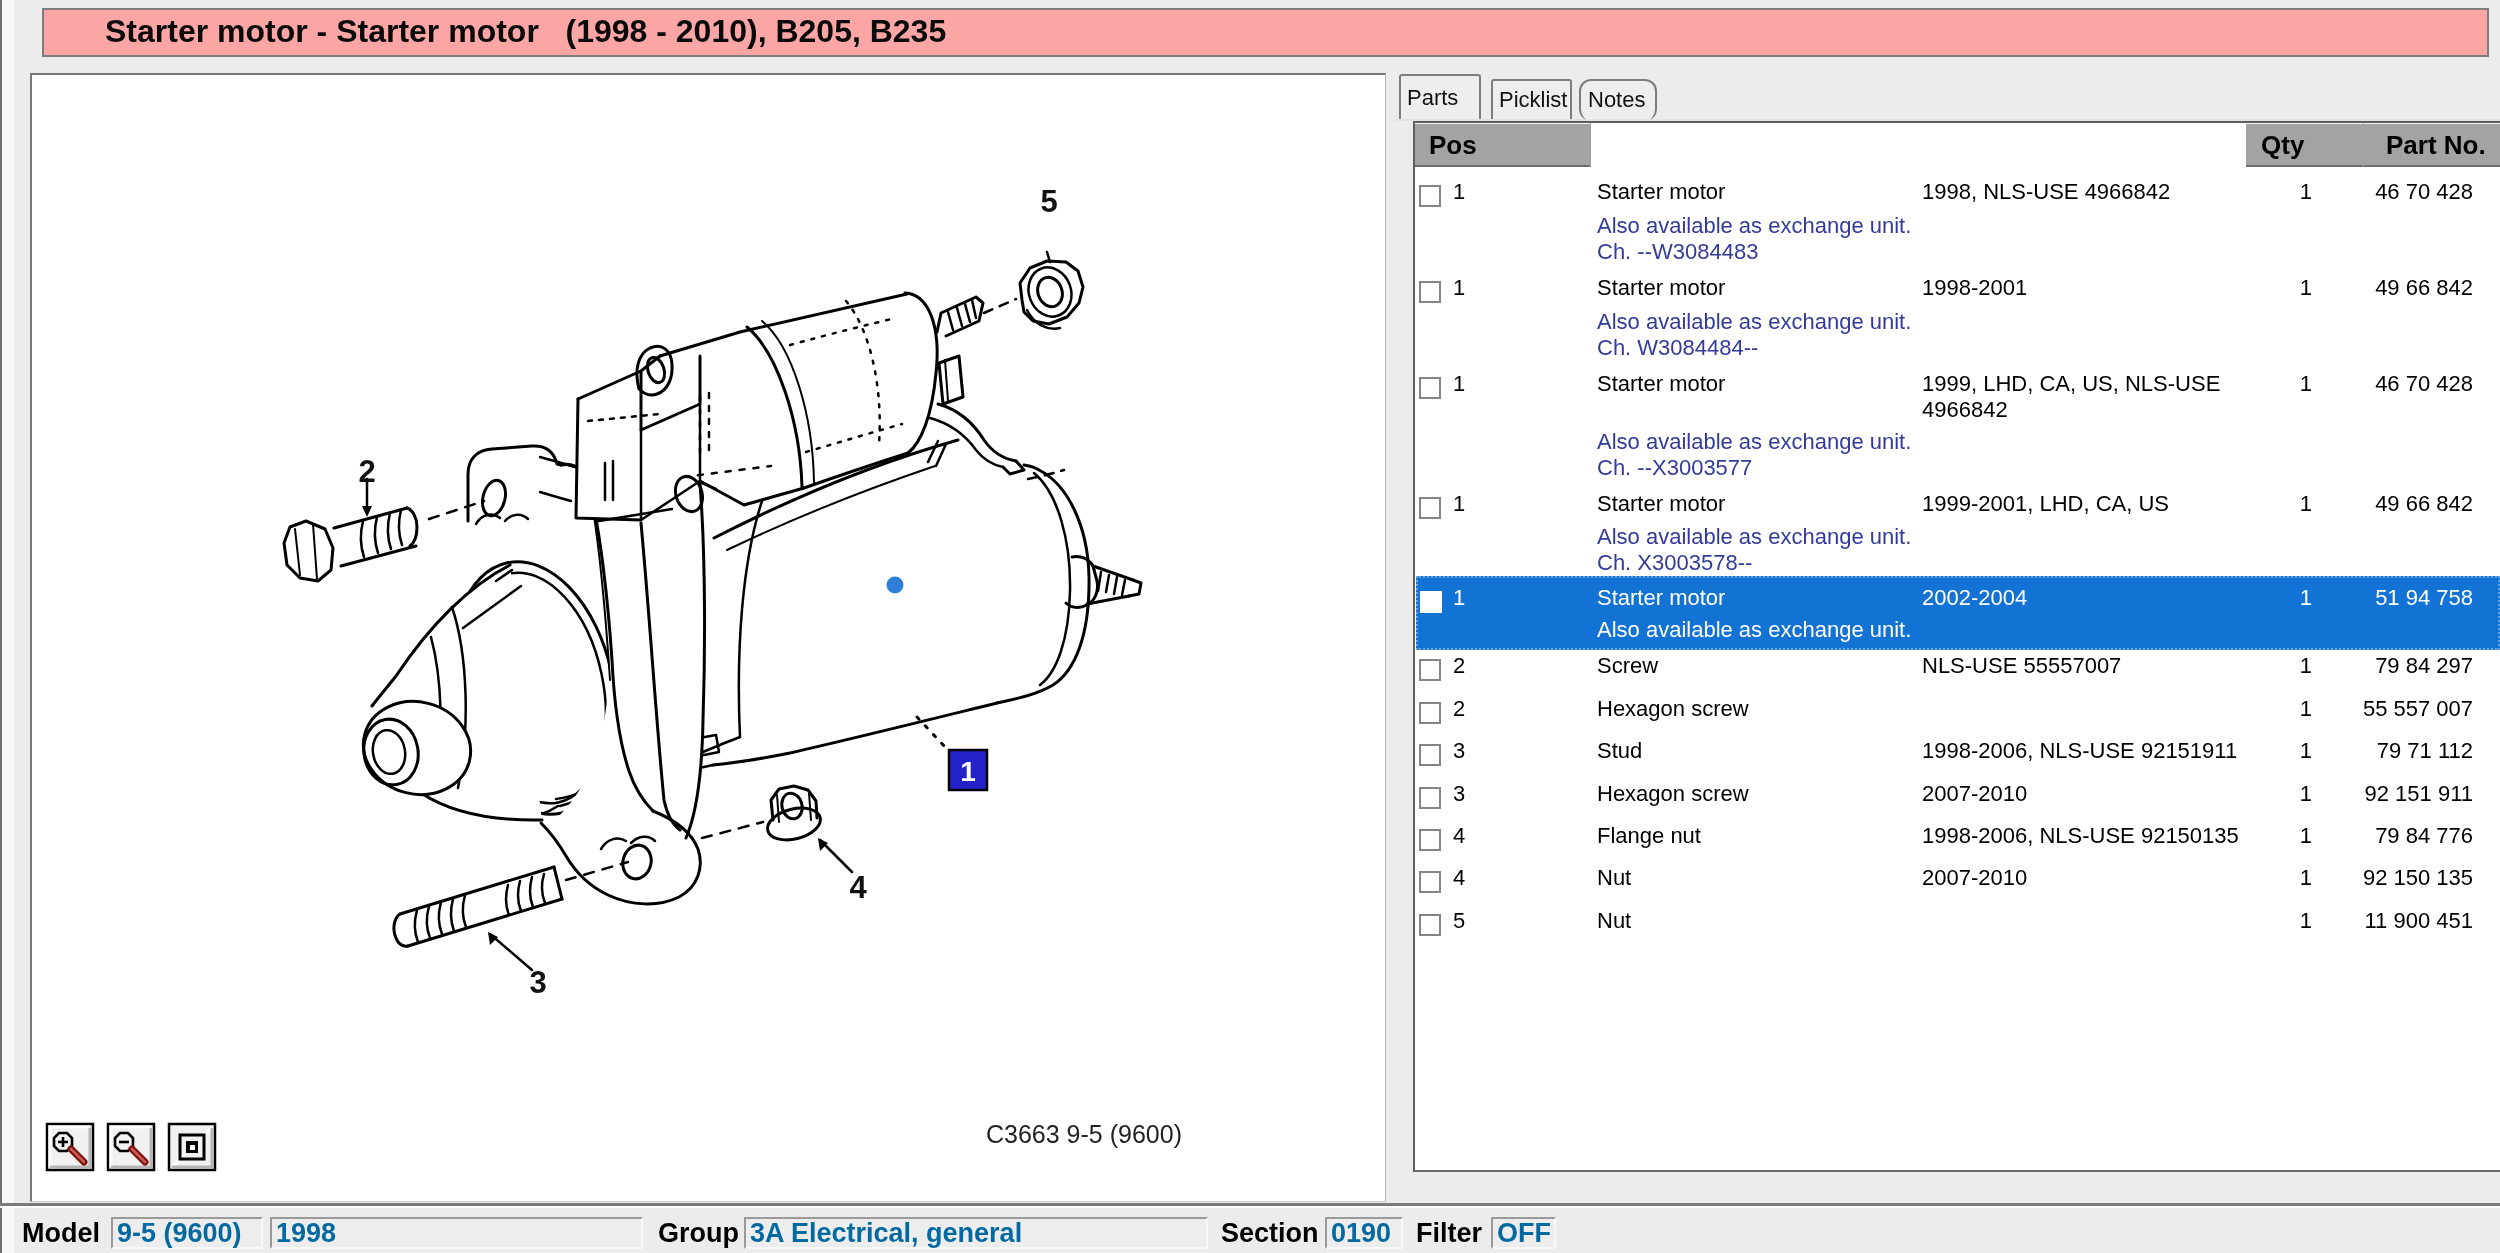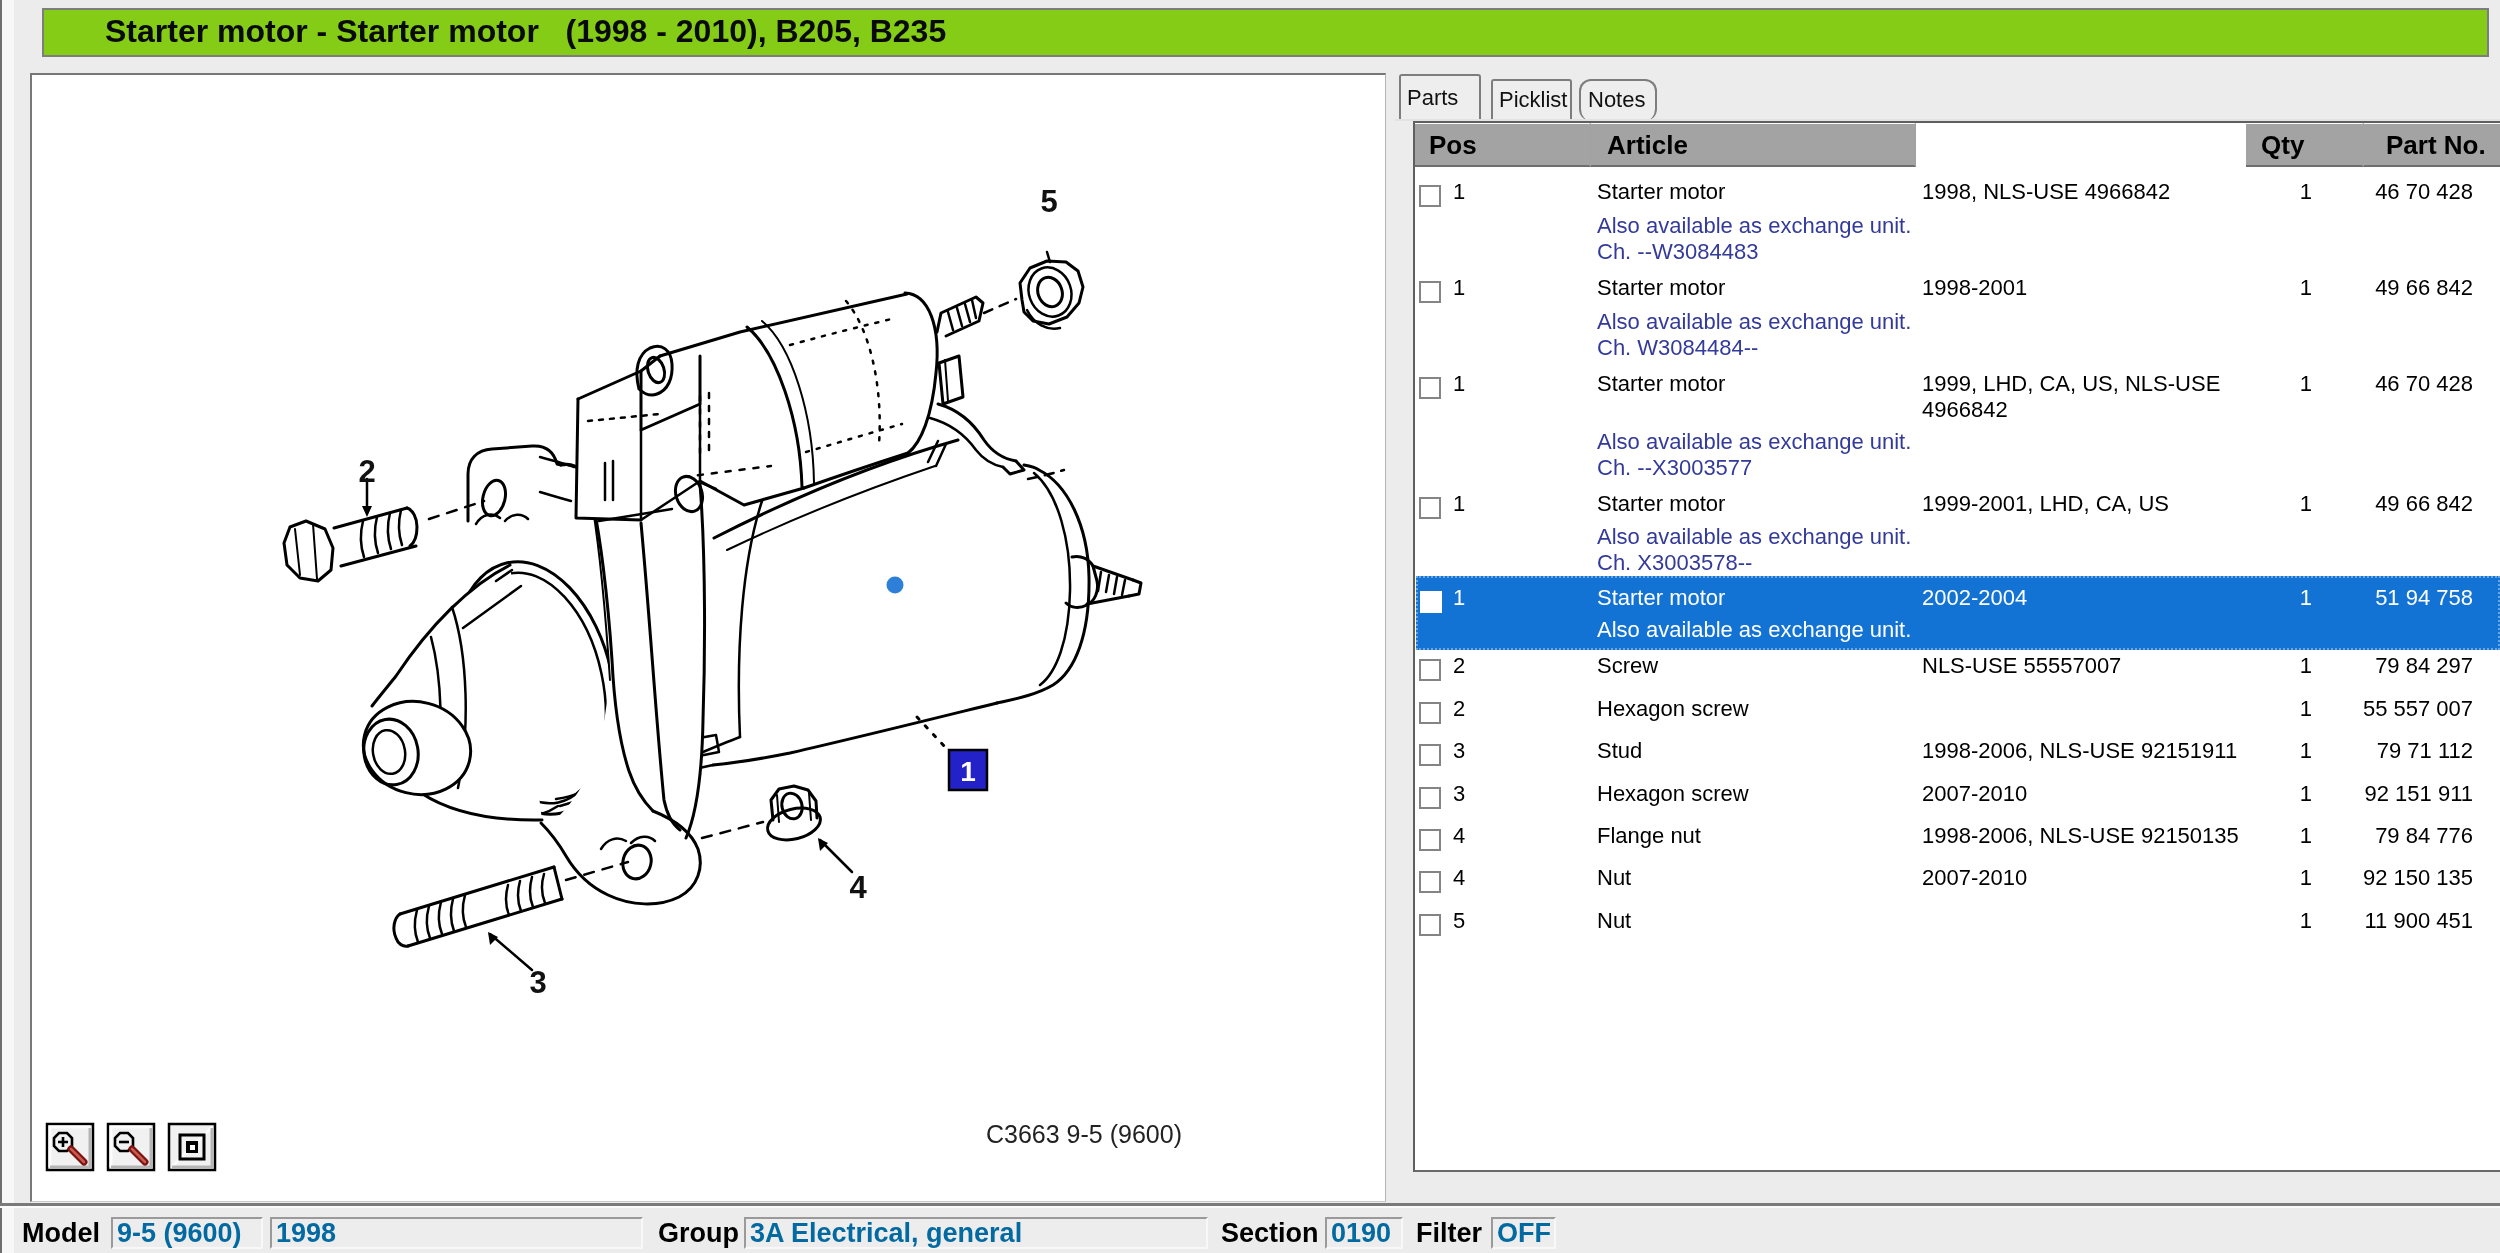--- a/index.html
+++ b/index.html
@@ -1,19 +1,19 @@
 <!DOCTYPE html>
 <html><head>
 <meta charset="utf-8">
 <style>
   * { margin:0; padding:0; box-sizing:border-box; }
   html,body { width:2500px; height:1253px; overflow:hidden; }
   body { position:relative; background:#ececec; font-family:"Liberation Sans", sans-serif; }
   .abs { position:absolute; }
-  #titlebar { left:42px; top:8px; width:2447px; height:49px; background:#84cc16;
+  #titlebar { left:42px; top:8px; width:2447px; height:49px; background:#fca5a5;
     border:2px solid #7d7d7d; font-weight:bold; font-size:32px; color:#0a0a0a;
     line-height:42px; padding-left:61px; }
   #leftpanel { left:30px; top:73px; width:1356px; height:1129px; background:#ffffff;
     border-top:2px solid #787878; border-left:2px solid #787878;
     border-right:1px solid #b5b5b5; border-bottom:1px solid #c8c8c8; }
   .tab { background:#efeeee; border:2px solid #7d7d7d; border-bottom:none;
     border-radius:3px 3px 0 0; font-size:22px; color:#111; }
   #tab1 { left:1399px; top:74px; width:82px; height:47px; line-height:44px; padding-left:6px;}
   #tab2 { left:1491px; top:79px; width:81px; height:42px; line-height:38px; padding-left:6px;}
   #tab3 { left:1579px; top:79px; width:78px; height:42px; line-height:38px; padding-left:7px;border-radius:12px;}
@@ -223,21 +223,20 @@
       <rect x="190" y="1145" width="5" height="5" fill="#fff"></rect>
     </g>
   </svg>
   <div id="tab1" class="abs tab">Parts</div>
   <div id="tab2" class="abs tab">Picklist</div>
   <div id="tab3" class="abs tab">Notes</div>
   <div id="tabline" class="abs"></div>
   <div id="tablebox" class="abs"></div>
   <div id="thead" class="abs">
     <div class="th" style="left:0px; width:176px; padding-left:14px;">Pos</div>
-    <div class="th" style="left:176px; width:325px; padding-left:16px;">Article</div>
     <div class="th" style="left:831px; width:118px; padding-left:15px;">Qty</div>
     <div class="th" style="left:949px; width:136px; padding-left:22px; border-right:none;">Part No.</div>
   </div>
 
   <div id="rows">
     <div class="cb" style="left:1419px; top:185px;"></div>
     <div class="ln" style="left:0; top:178px; width:2500px;"><span class="pos">1</span><span class="art">Starter motor</span><span class="usg">1998, NLS-USE 4966842</span><span class="qty">1</span><span class="pno">46 70 428</span></div>
     <div class="ln navy" style="left:1597px; top:212px;">Also available as exchange unit.</div>
     <div class="ln navy" style="left:1597px; top:238px;">Ch. --W3084483</div>
 

